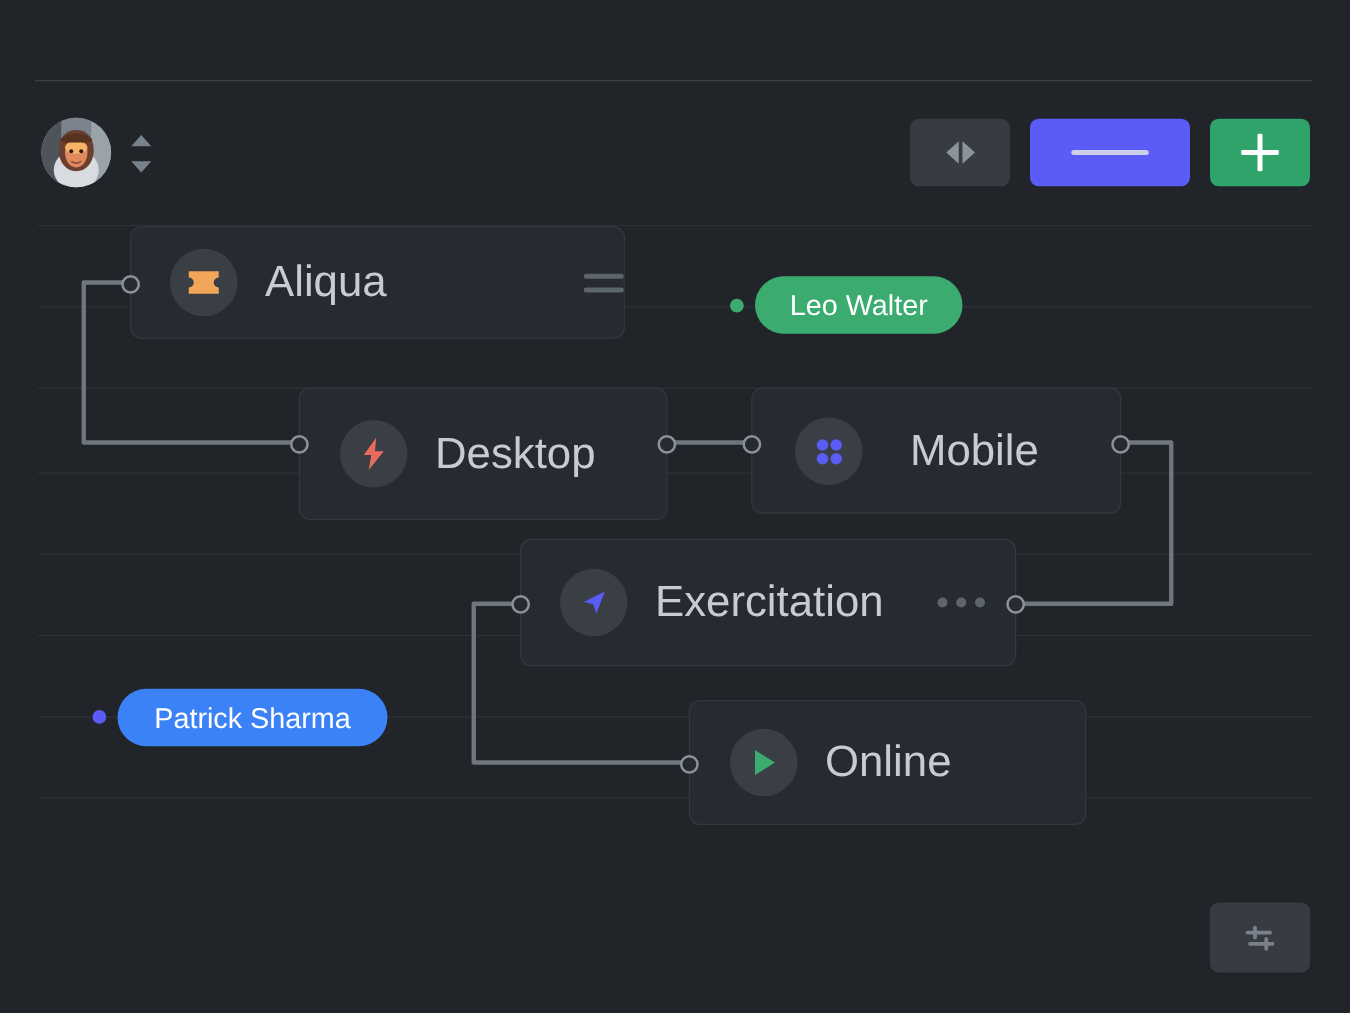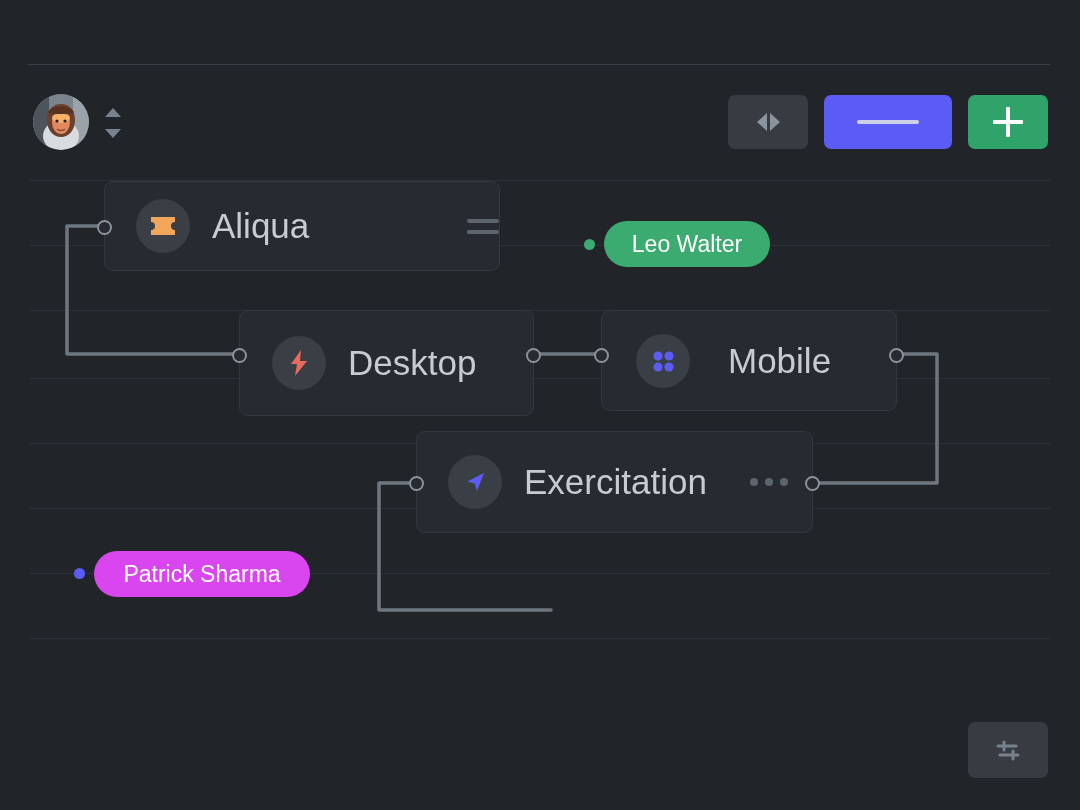--- a/index.html
+++ b/index.html
@@ -162,21 +162,21 @@
   .pill {
     position: absolute;
     display: flex; align-items: center; justify-content: center;
     border-radius: 999px;
     color: #ffffff;
     font-size: 23px;
     white-space: nowrap;
     cursor: pointer;
   }
   #pill-leo { left: 604px; top: 221px; width: 166px; height: 46px; background: #3bab6f; }
-  #pill-patrick { left: 94px; top: 551px; width: 216px; height: 46px; background: #d946ef; }
+  #pill-patrick { left: 94px; top: 551px; width: 216px; height: 46px; background: #3b82f6; }
   .pill-dot {
     position: absolute;
     width: 11px; height: 11px; border-radius: 50%;
   }
   #dot-leo { left: 584px; top: 239px; background: #3bab6f; }
   #dot-patrick { left: 74px; top: 568px; background: #5b5bf5; }
 
   
   .btn-sliders {
     left: 968px; top: 722px;
@@ -308,20 +308,29 @@
       <div class="dots-icon">
           <span></span>
           <span></span>
           <span></span>
         </div>
     </div>
     <div class="port" style="left:-8px; top:44px;"></div>
     <div class="port" style="right:-8px; top:44px;"></div>
   </div>
 
+  <div class="node" id="node-online">
+    <div class="node-icon">
+      <svg width="24" height="26" viewBox="0 0 24 26">
+        <path d="M5 3 21 13 5 23z" fill="#3bab6f"></path>
+      </svg>
+    </div>
+    <div class="node-label">Online</div>
+    <div class="port" style="left:-8px; top:43px;"></div>
+  </div>
 
   <div class="pill-dot" id="dot-leo"></div>
   <div class="pill" id="pill-leo">Leo Walter</div>
 
   <div class="pill-dot" id="dot-patrick"></div>
   <div class="pill" id="pill-patrick">Patrick Sharma</div>
 
   <div class="btn btn-sliders">
     <svg width="28" height="28" viewBox="0 0 28 28">
       <g stroke="#78828d" stroke-width="3" stroke-linecap="round">

